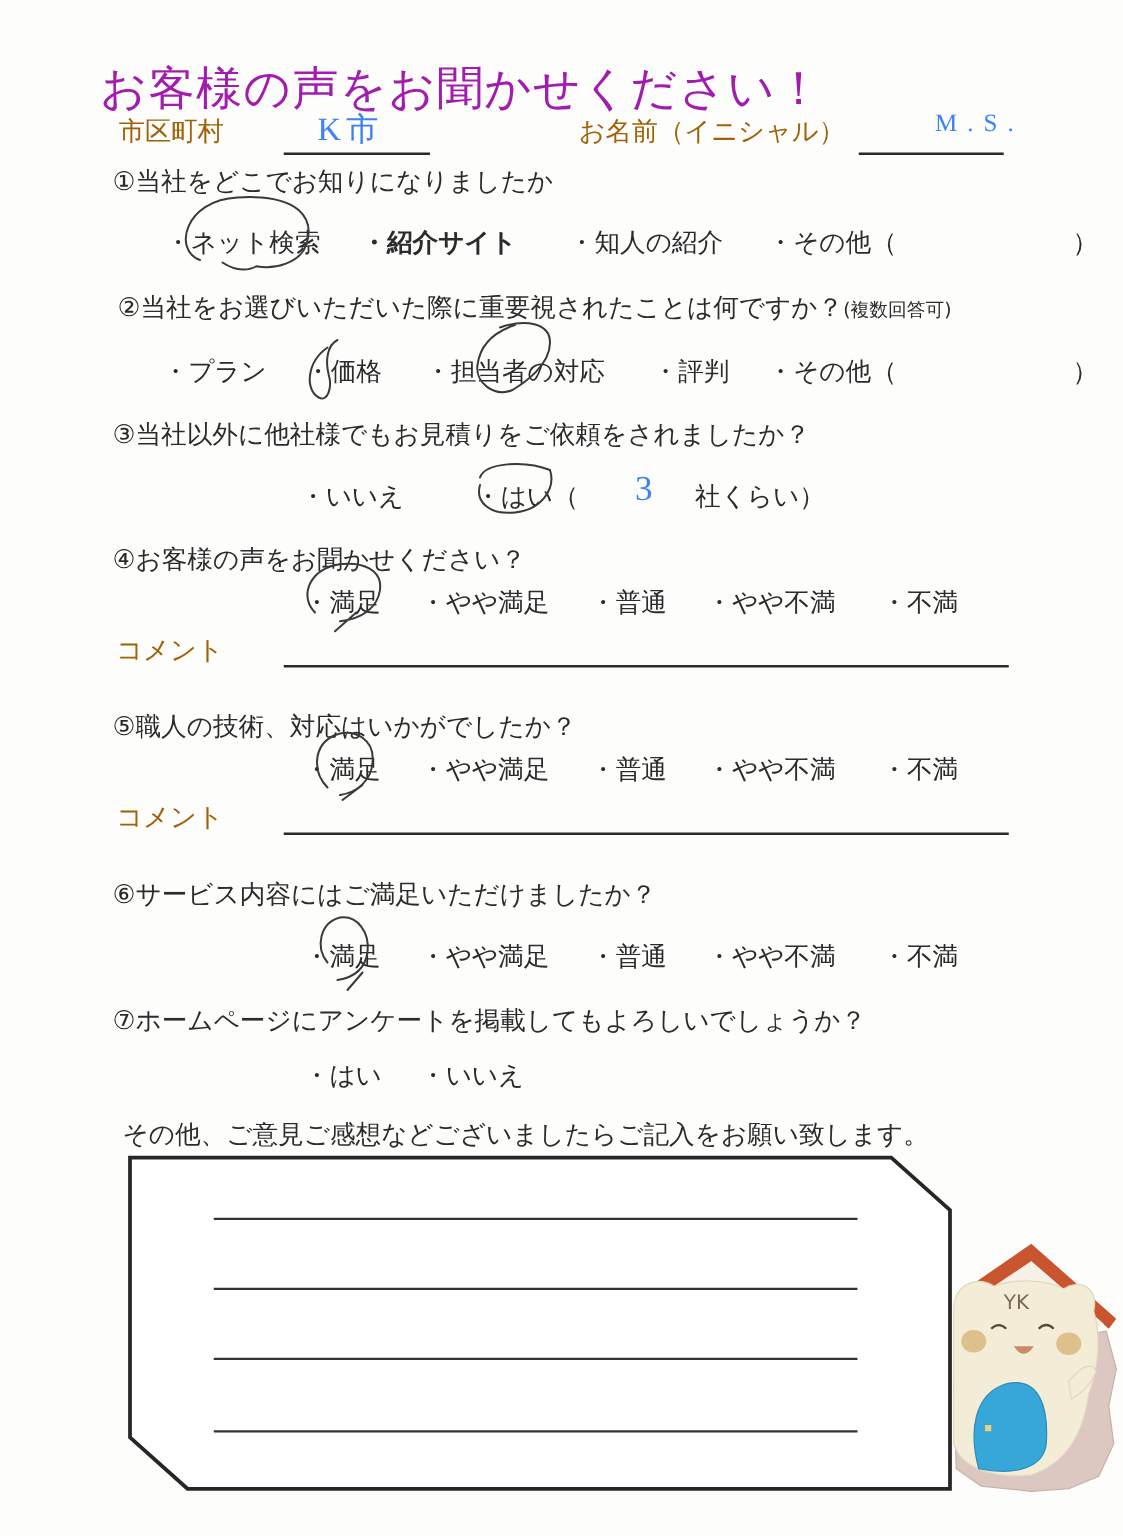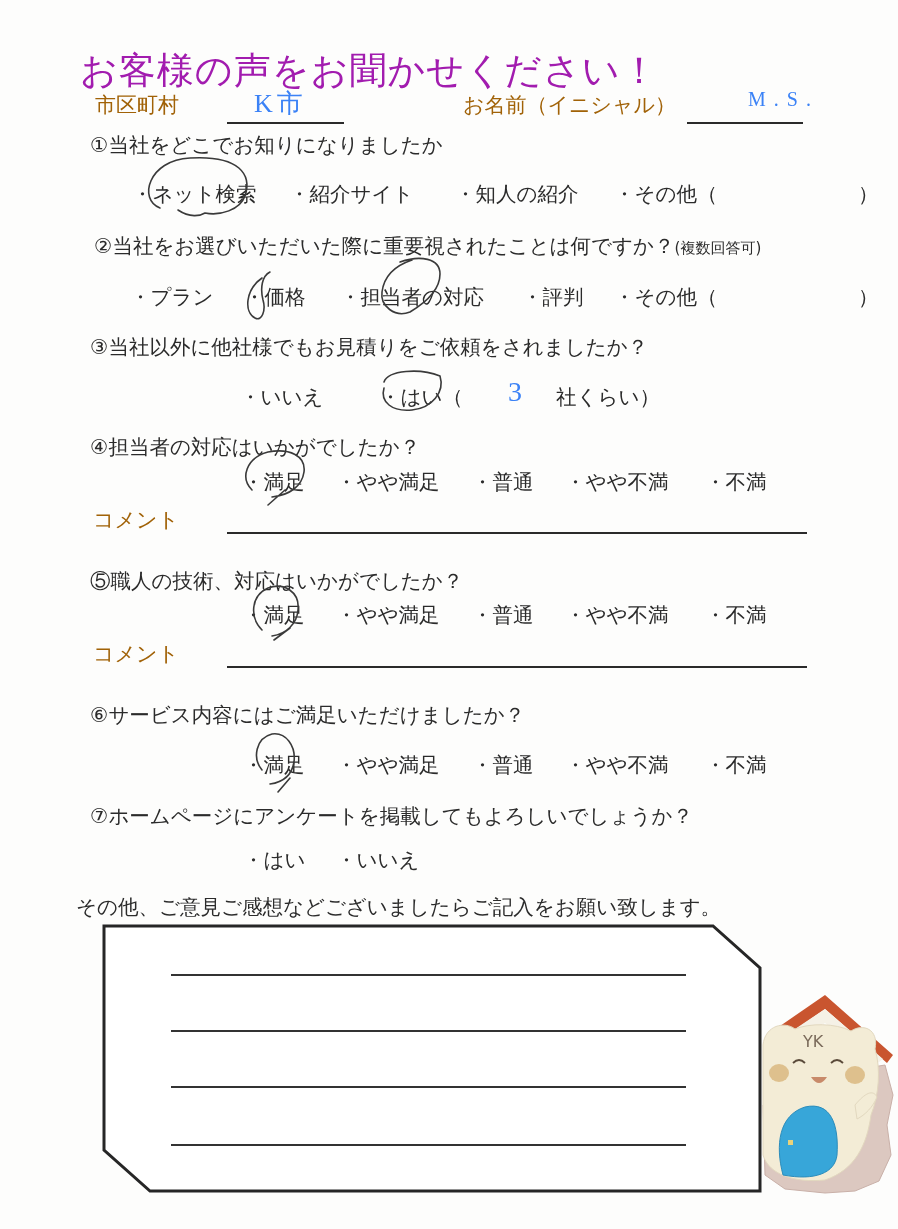--- a/index.html
+++ b/index.html
@@ -25,21 +25,21 @@
 <div class="uline" style="left:227px;top:122px;width:117px;"></div>
 
 <div class="abs label" style="left:463px;top:91px;">お名前（イニシャル）</div>
 <div class="abs hand" style="left:716px;top:88px;font-size:20px;letter-spacing:8px;margin-left:32px;">M.S.</div>
 <div class="uline" style="left:687px;top:122px;width:116px;"></div>
 
 <div class="abs q" style="left:90px;top:131px;">
   <span>①</span><span>当社をどこでお知りになりましたか</span>
 </div>
 <div class="abs opt" style="left:132px;top:180px;">・ネット検索</div>
-<div class="abs opt" style="left:289px;top:180px;">・紹介サイト</div>
+<div class="abs opt" style="left:289px;top:180px;font-weight:bold;">・紹介サイト</div>
 <div class="abs opt" style="left:455px;top:180px;">・知人の紹介</div>
 <div class="abs opt" style="left:614px;top:180px;">・その他（</div>
 <div class="abs opt" style="left:858px;top:180px;">）</div>
 
 <div class="abs q" style="left:94px;top:232px;">
   <span>②</span><span>当社をお選びいただいた際に重要視されたことは何ですか？</span><span class="small">(複数回答可)</span>
 </div>
 <div class="abs opt" style="left:130px;top:283px;">・プラン</div>
 <div class="abs opt" style="left:244px;top:283px;">・価格</div>
 <div class="abs opt" style="left:340px;top:283px;">・担当者の対応</div>
@@ -49,32 +49,32 @@
 
 <div class="abs q" style="left:90px;top:333px;">
   <span>③</span><span>当社以外に他社様でもお見積りをご依頼をされましたか？</span>
 </div>
 <div class="abs opt" style="left:240px;top:383px;">・いいえ</div>
 <div class="abs opt" style="left:380px;top:383px;text-align:center;">・はい（</div>
 <div class="abs hand" style="left:508px;top:376px;font-size:28px;">3</div>
 <div class="abs opt" style="left:556px;top:383px;">社くらい）</div>
 
 <div class="abs q" style="left:90px;top:433px;">
-  <span>④</span><span>担当者の対応はいかがでしたか？</span>
+  <span>④</span><span>お客様の声をお聞かせください？</span>
 </div>
 <div class="abs opt" style="left:243px;top:468px;">・満足</div>
 <div class="abs opt" style="left:336px;top:468px;">・やや満足</div>
 <div class="abs opt" style="left:472px;top:468px;">・普通</div>
 <div class="abs opt" style="left:565px;top:468px;">・やや不満</div>
 <div class="abs opt" style="left:705px;top:468px;">・不満</div>
 <div class="abs label" style="left:93px;top:506px;">コメント</div>
 <div class="abs" style="left:227px;top:508px;width:580px;height:24px;font-size:18px;"></div>
 <div class="uline" style="left:227px;top:532px;width:580px;"></div>
 
-<div class="abs q" style="left:90px;top:567px;font-family:Liberation Mono, monospace;">
+<div class="abs q" style="left:90px;top:567px;">
   <span>⑤</span><span>職人の技術、対応はいかがでしたか？</span>
 </div>
 <div class="abs opt" style="left:243px;top:601px;">・満足</div>
 <div class="abs opt" style="left:336px;top:601px;">・やや満足</div>
 <div class="abs opt" style="left:472px;top:601px;">・普通</div>
 <div class="abs opt" style="left:565px;top:601px;">・やや不満</div>
 <div class="abs opt" style="left:705px;top:601px;">・不満</div>
 <div class="abs label" style="left:93px;top:640px;">コメント</div>
 <div class="abs" style="left:227px;top:642px;width:580px;height:24px;font-size:18px;"></div>
 <div class="uline" style="left:227px;top:666px;width:580px;"></div>
@@ -87,21 +87,21 @@
 <div class="abs opt" style="left:472px;top:751px;">・普通</div>
 <div class="abs opt" style="left:565px;top:751px;">・やや不満</div>
 <div class="abs opt" style="left:705px;top:751px;">・不満</div>
 
 <div class="abs q" style="left:90px;top:802px;">
   <span>⑦</span><span>ホームページにアンケートを掲載してもよろしいでしょうか？</span>
 </div>
 <div class="abs opt" style="left:243px;top:846px;">・はい</div>
 <div class="abs opt" style="left:336px;top:846px;">・いいえ</div>
 
-<div class="abs q" style="left:76px;top:893px;">その他、ご意見ご感想などございましたらご記入をお願い致します。</div>
+<div class="abs q" style="left:98px;top:893px;">その他、ご意見ご感想などございましたらご記入をお願い致します。</div>
 
 <svg class="overlay" width="898" height="1229">
   <polygon points="104,926 713,926 760,968 760,1191 150,1191 104,1150" fill="#ffffff" stroke="#262626" stroke-width="3"></polygon>
   <line x1="171" y1="975" x2="686" y2="975" stroke="#333" stroke-width="1.8"></line>
   <line x1="171" y1="1031" x2="686" y2="1031" stroke="#333" stroke-width="1.8"></line>
   <line x1="171" y1="1087" x2="686" y2="1087" stroke="#333" stroke-width="1.8"></line>
   <line x1="171" y1="1145" x2="686" y2="1145" stroke="#333" stroke-width="1.8"></line>
 </svg>
 <div class="abs" style="left:171px;top:950px;width:515px;height:24px;"></div>
 <div class="abs" style="left:171px;top:1006px;width:515px;height:24px;"></div>

